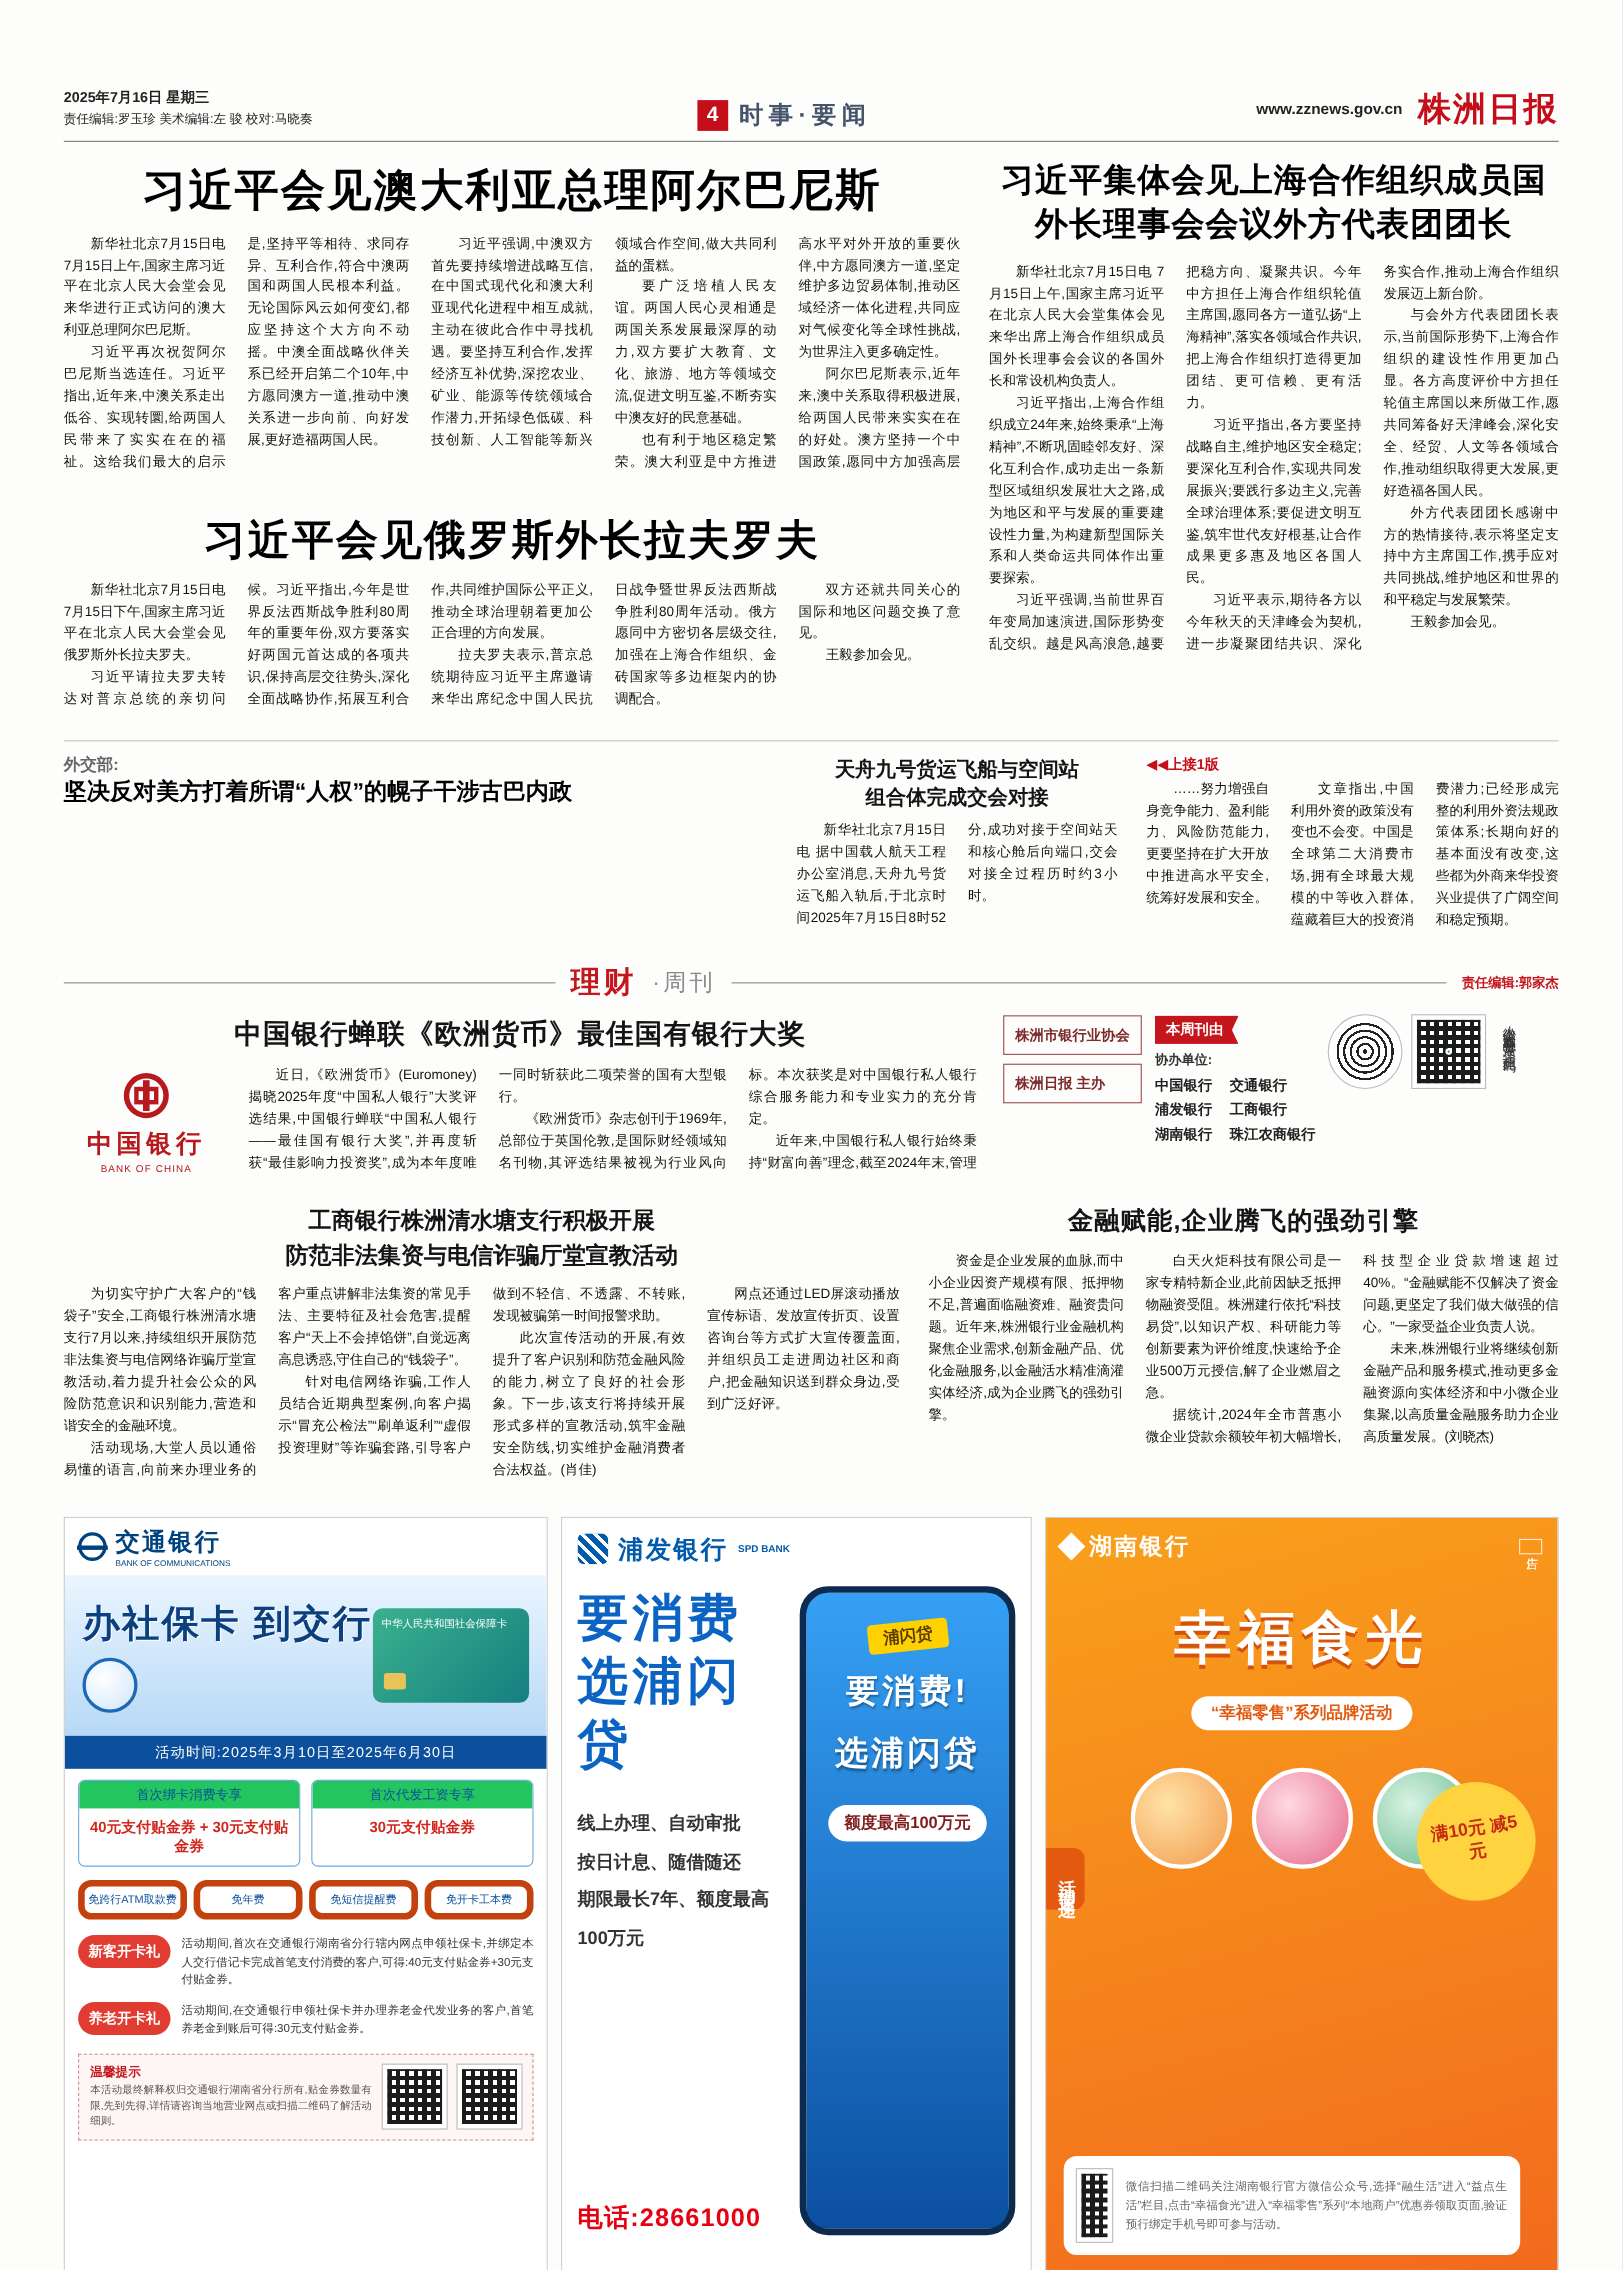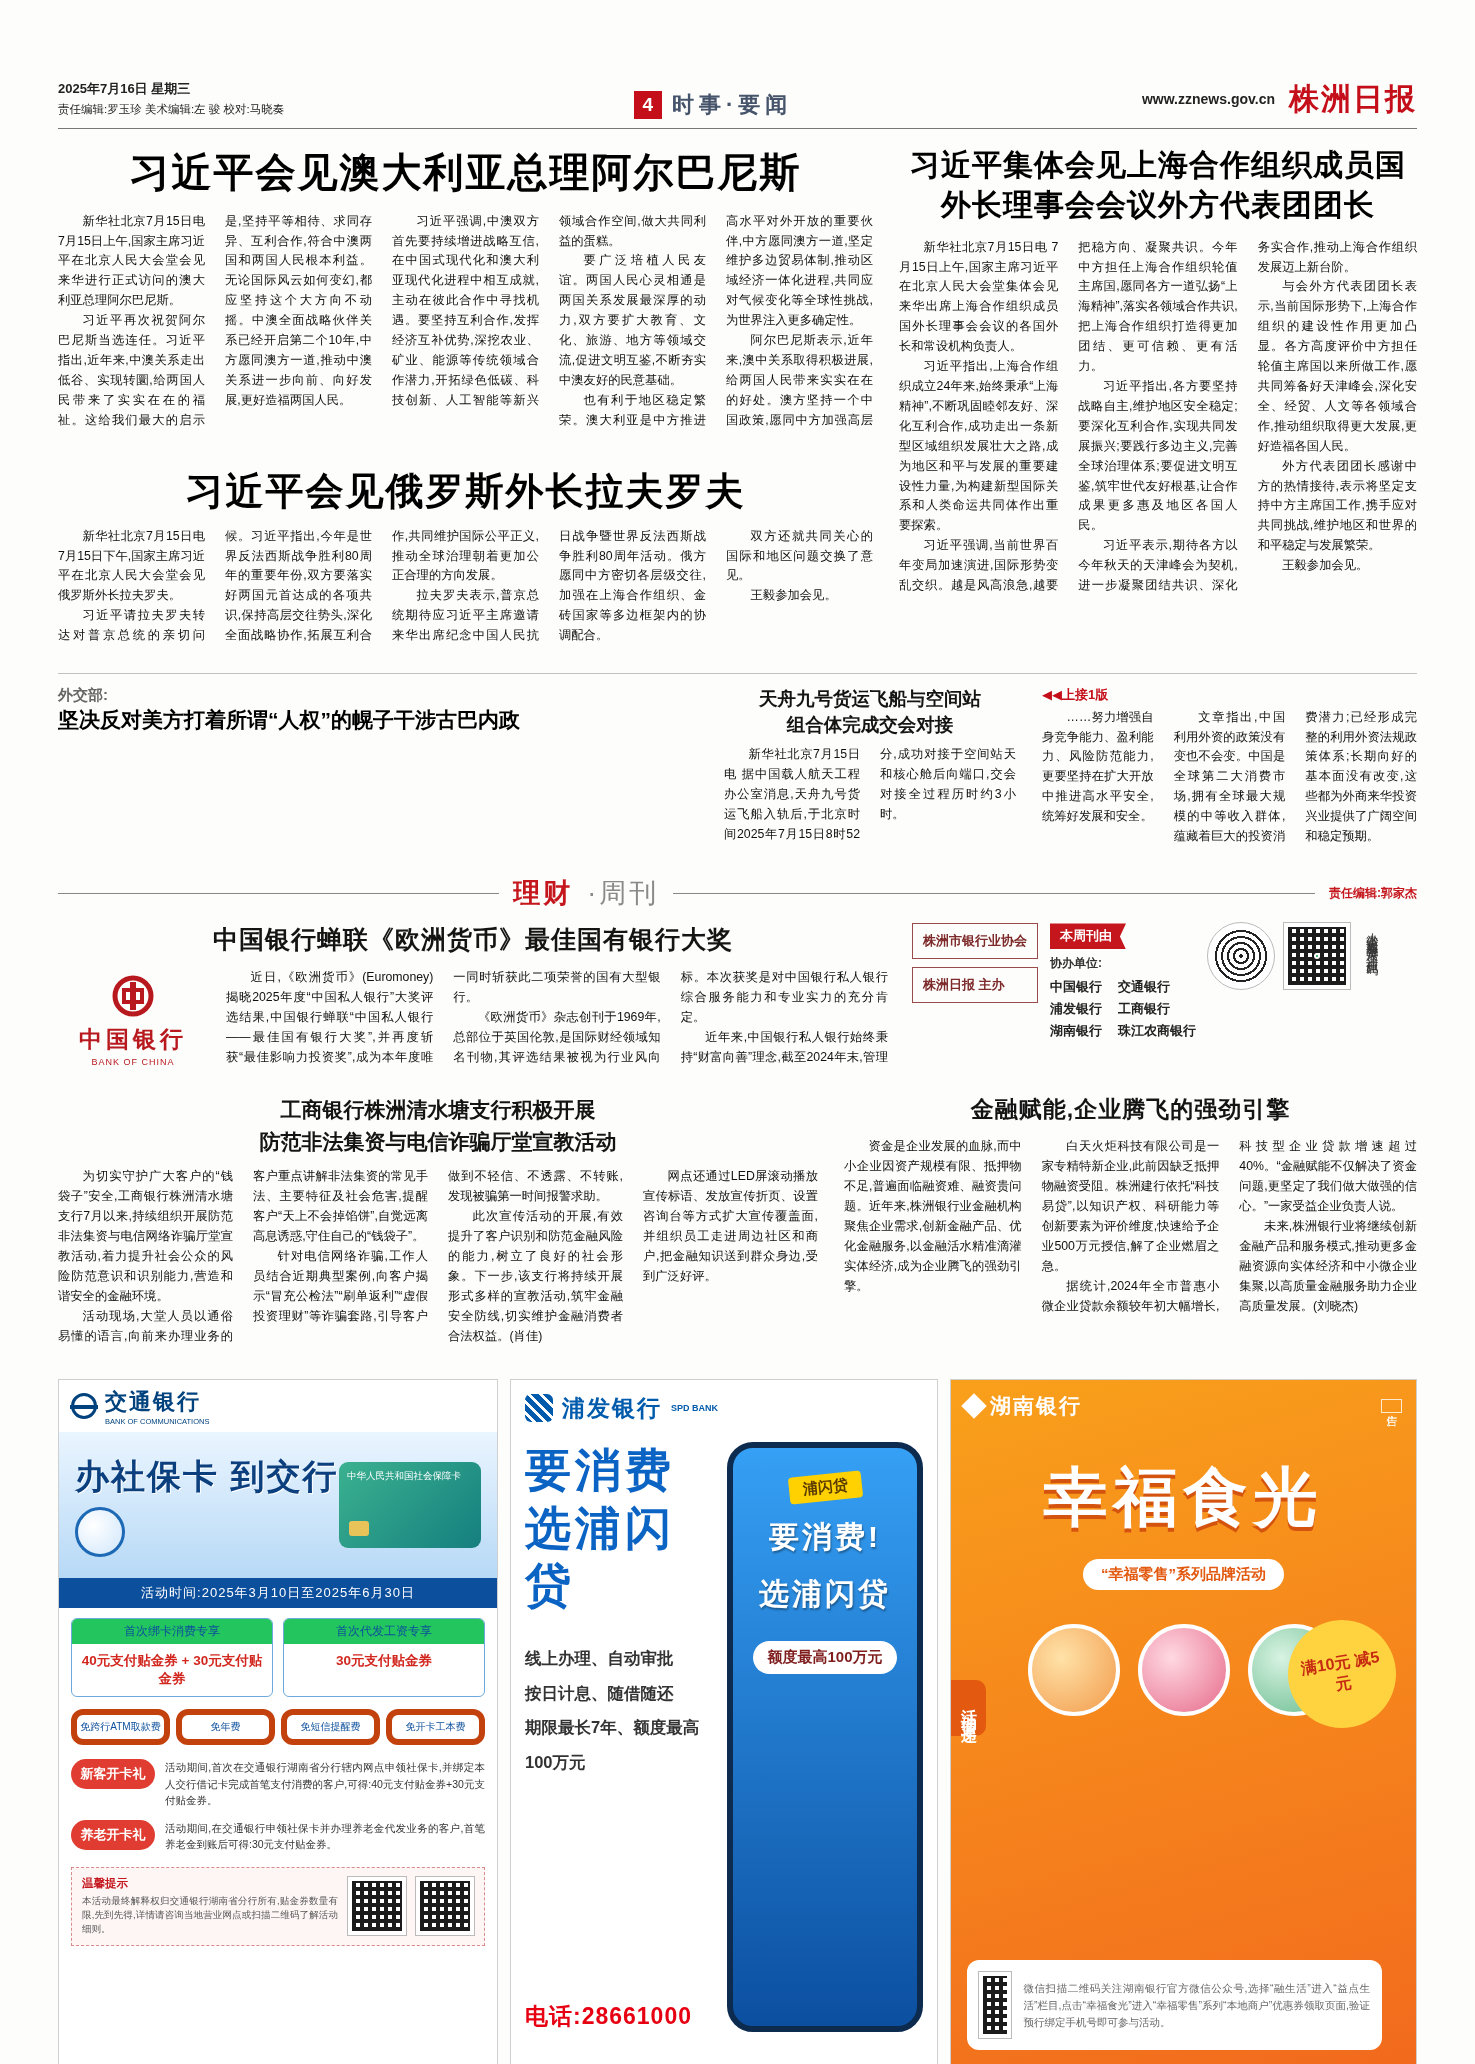--- a/index.html
+++ b/index.html
@@ -42,21 +42,21 @@
   .tz-title { font-size:18.5px; font-weight:900; text-align:center; line-height:1.4; }
   .tz-body { column-count:2; height:112px; margin-top:8px; }
   .jump-marker { color:#c40f1a; font-weight:bold; font-size:13px; margin-bottom:4px; }
   .jump-body { column-count:3; height:142px; }
 
   
   .fin-divider { display:flex; align-items:center; gap:14px; margin-top:18px; }
   .fin-divider .dline { border-top:1px solid #888; height:0; }
   .dl1 { flex:1.1; } .dl2 { flex:1.6; }
   .fin-label-main { font-size:27px; font-weight:900; color:#c4161c; letter-spacing:3px; }
-  .fin-label-sub  { font-size:27px; color:#8a8a8a; letter-spacing:3px; }
+  .fin-label-sub  { font-size:21px; color:#8a8a8a; letter-spacing:3px; }
   .fin-editor { font-size:12px; color:#c4161c; font-weight:bold; }
 
   
   .fin-row1 { display:grid; grid-template-columns:830px 1fr; gap:24px; margin-top:12px; }
   .boc-title { font-size:25px; font-weight:900; text-align:center; letter-spacing:1px; }
   .boc-flex { display:flex; gap:18px; margin-top:12px; }
   .boc-logo-block { width:150px; flex:0 0 150px; display:flex; flex-direction:column; align-items:center; padding-top:6px; }
   .boc-cn { font-family:"Liberation Serif","DejaVu Serif",serif; font-size:23px; font-weight:900; color:#b8191f; letter-spacing:4px; margin-top:6px; }
   .boc-en { font-size:9px; color:#b8191f; letter-spacing:1px; margin-top:2px; }
   .boc-body { column-count:3; height:110px; flex:1; }
@@ -136,21 +136,21 @@
   .phone-badge { background:#ffd100; color:#5a3c00; font-size:15px; font-weight:900; padding:4px 14px; border-radius:4px; transform:rotate(-6deg); }
   .phone-line { font-size:30px; font-weight:900; letter-spacing:3px; text-shadow:1px 2px 2px rgba(0,0,0,.35); }
   .phone-pill { background:#fff; color:#7f1d1d; font-size:15px; font-weight:900; padding:7px 14px; border-radius:18px; margin-top:10px; }
 
   
   .ad-hunan { flex:0 0 467px; background:linear-gradient(165deg,#f9a01b,#f26a1d); }
   .hn-top { display:flex; align-items:center; justify-content:space-between; padding:12px 14px 0; }
   .hn-logo { display:flex; align-items:center; gap:7px; color:#fff; font-size:21px; font-weight:900; letter-spacing:2px; }
   .hn-logo-icon { width:18px; height:18px; background:#fff; transform:rotate(45deg); }
   .hn-adtag { writing-mode:vertical-rl; color:#fff; font-size:11px; border:1px solid rgba(255,255,255,.8); padding:6px 2px; }
-  .hn-title { text-align:center; font-family:"Liberation Serif","DejaVu Serif",serif; font-size:64px; font-weight:900; color:#fff;
+  .hn-title { text-align:center; font-family:"Liberation Serif","DejaVu Serif",serif; font-size:52px; font-weight:900; color:#fff;
               letter-spacing:6px; margin-top:34px; text-shadow:0 4px 0 #d4530e; }
   .hn-sub { width:max-content; margin:18px auto 0; background:#fff; color:#e2590f; font-size:15px; font-weight:bold; padding:6px 18px; border-radius:16px; }
   .hn-foods { display:flex; justify-content:center; gap:18px; margin-top:34px; }
   .food { width:92px; height:92px; border-radius:50%; border:4px solid #fff; background:radial-gradient(circle at 35% 35%,#ffe2a8,#f29b4b); }
   .food:nth-child(2) { background:radial-gradient(circle at 35% 35%,#ffd9e2,#e66a8a); }
   .food:nth-child(3) { background:radial-gradient(circle at 35% 35%,#d8f3e2,#64b98c); }
   .hn-promo { position:absolute; right:20px; top:240px; width:108px; height:108px; border-radius:50%; background:#ffd23f;
               color:#c62b12; font-size:16px; font-weight:900; display:flex; align-items:center; justify-content:center;
               text-align:center; transform:rotate(-9deg); padding:10px; line-height:1.3; }
   .hn-tab { position:absolute; left:0; top:300px; writing-mode:vertical-rl; background:#e2590f; color:#fff; font-size:16px;

